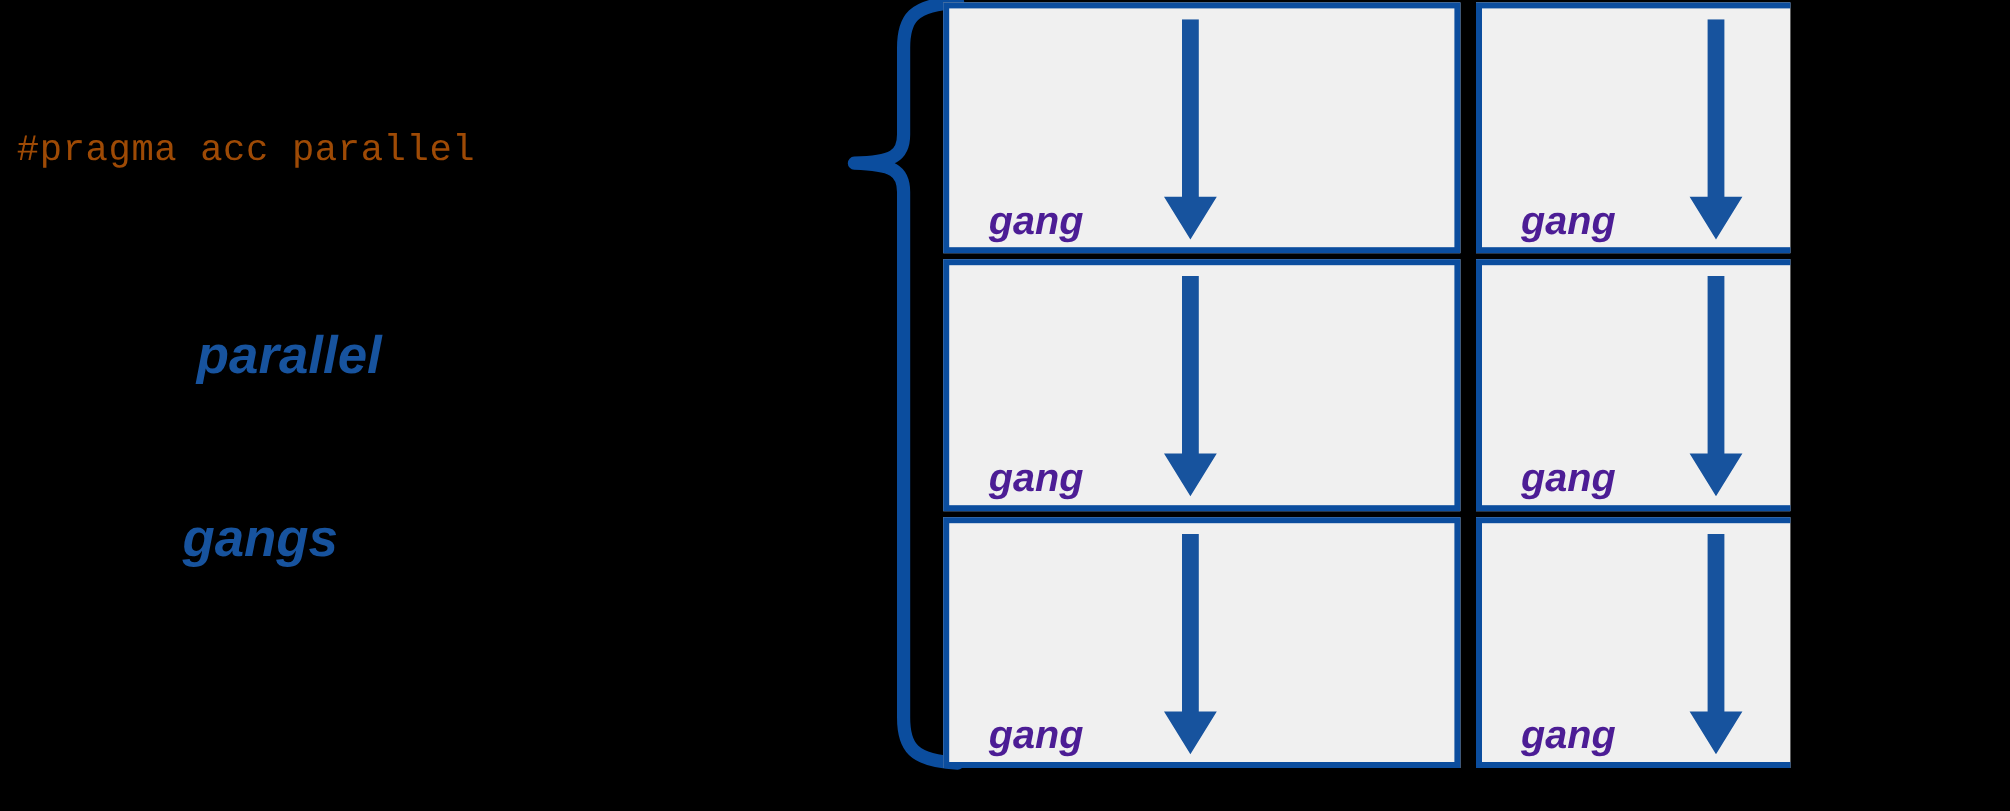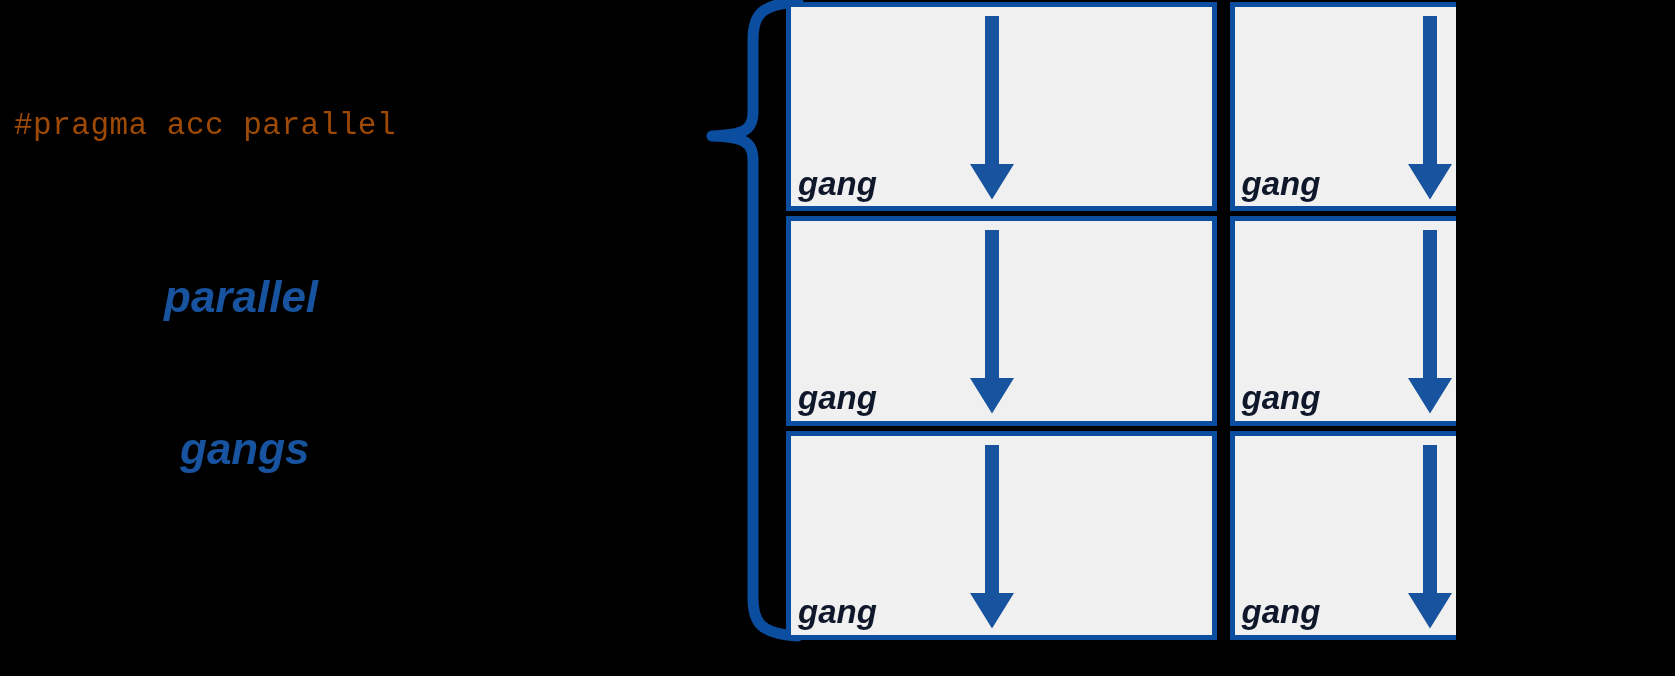--- a/index.html
+++ b/index.html
@@ -7,20 +7,21 @@
     padding: 0;
     background: #000000;
   }
   #canvas {
     position: relative;
     width: 1456px;
     height: 676px;
     background: #000000;
     overflow: hidden;
     font-family: "Liberation Sans", sans-serif;
+    padding-left: 36px;
   }
 
   
   .pragma-text {
     position: absolute;
     left: 14px;
     top: 108px;
     font-family: "Liberation Mono", "DejaVu Sans Mono", monospace;
     font-size: 31px;
     letter-spacing: 0.5px;
@@ -31,21 +32,21 @@
     position: absolute;
     font-family: "Liberation Sans", sans-serif;
     font-weight: bold;
     font-style: italic;
     font-size: 44px;
     color: #17539E;
     white-space: pre;
     text-align: right;
   }
   .word-parallel { left: 164px; top: 272px; }
-  .word-gangs    { left: 152px; top: 424px; margin-left: 28px; }
+  .word-gangs    { left: 152px; top: 424px; }
 
   
   .brace-wrap {
     position: absolute;
     left: 640px;
     top: -6px;
     width: 180px;
     height: 660px;
     pointer-events: none;
   }
@@ -66,27 +67,27 @@
   }
   .gang-cell {
     position: relative;
     background: #f0f0f0;
     border: 5px solid #0B4D9E;
     box-sizing: border-box;
     overflow: hidden;
   }
   .gang-label {
     position: absolute;
-    left: 7px;
+    left: 33px;
     bottom: 3px;
     font-family: "Liberation Sans", sans-serif;
     font-weight: bold;
     font-style: italic;
     font-size: 33px;
-    color: #0f172a;
+    color: #4c1d95;
     line-height: 1.2;
     white-space: pre;
   }
   .gang-arrow {
     position: absolute;
     top: 9px;
     bottom: 3px;
     width: 46px;
   }
   

